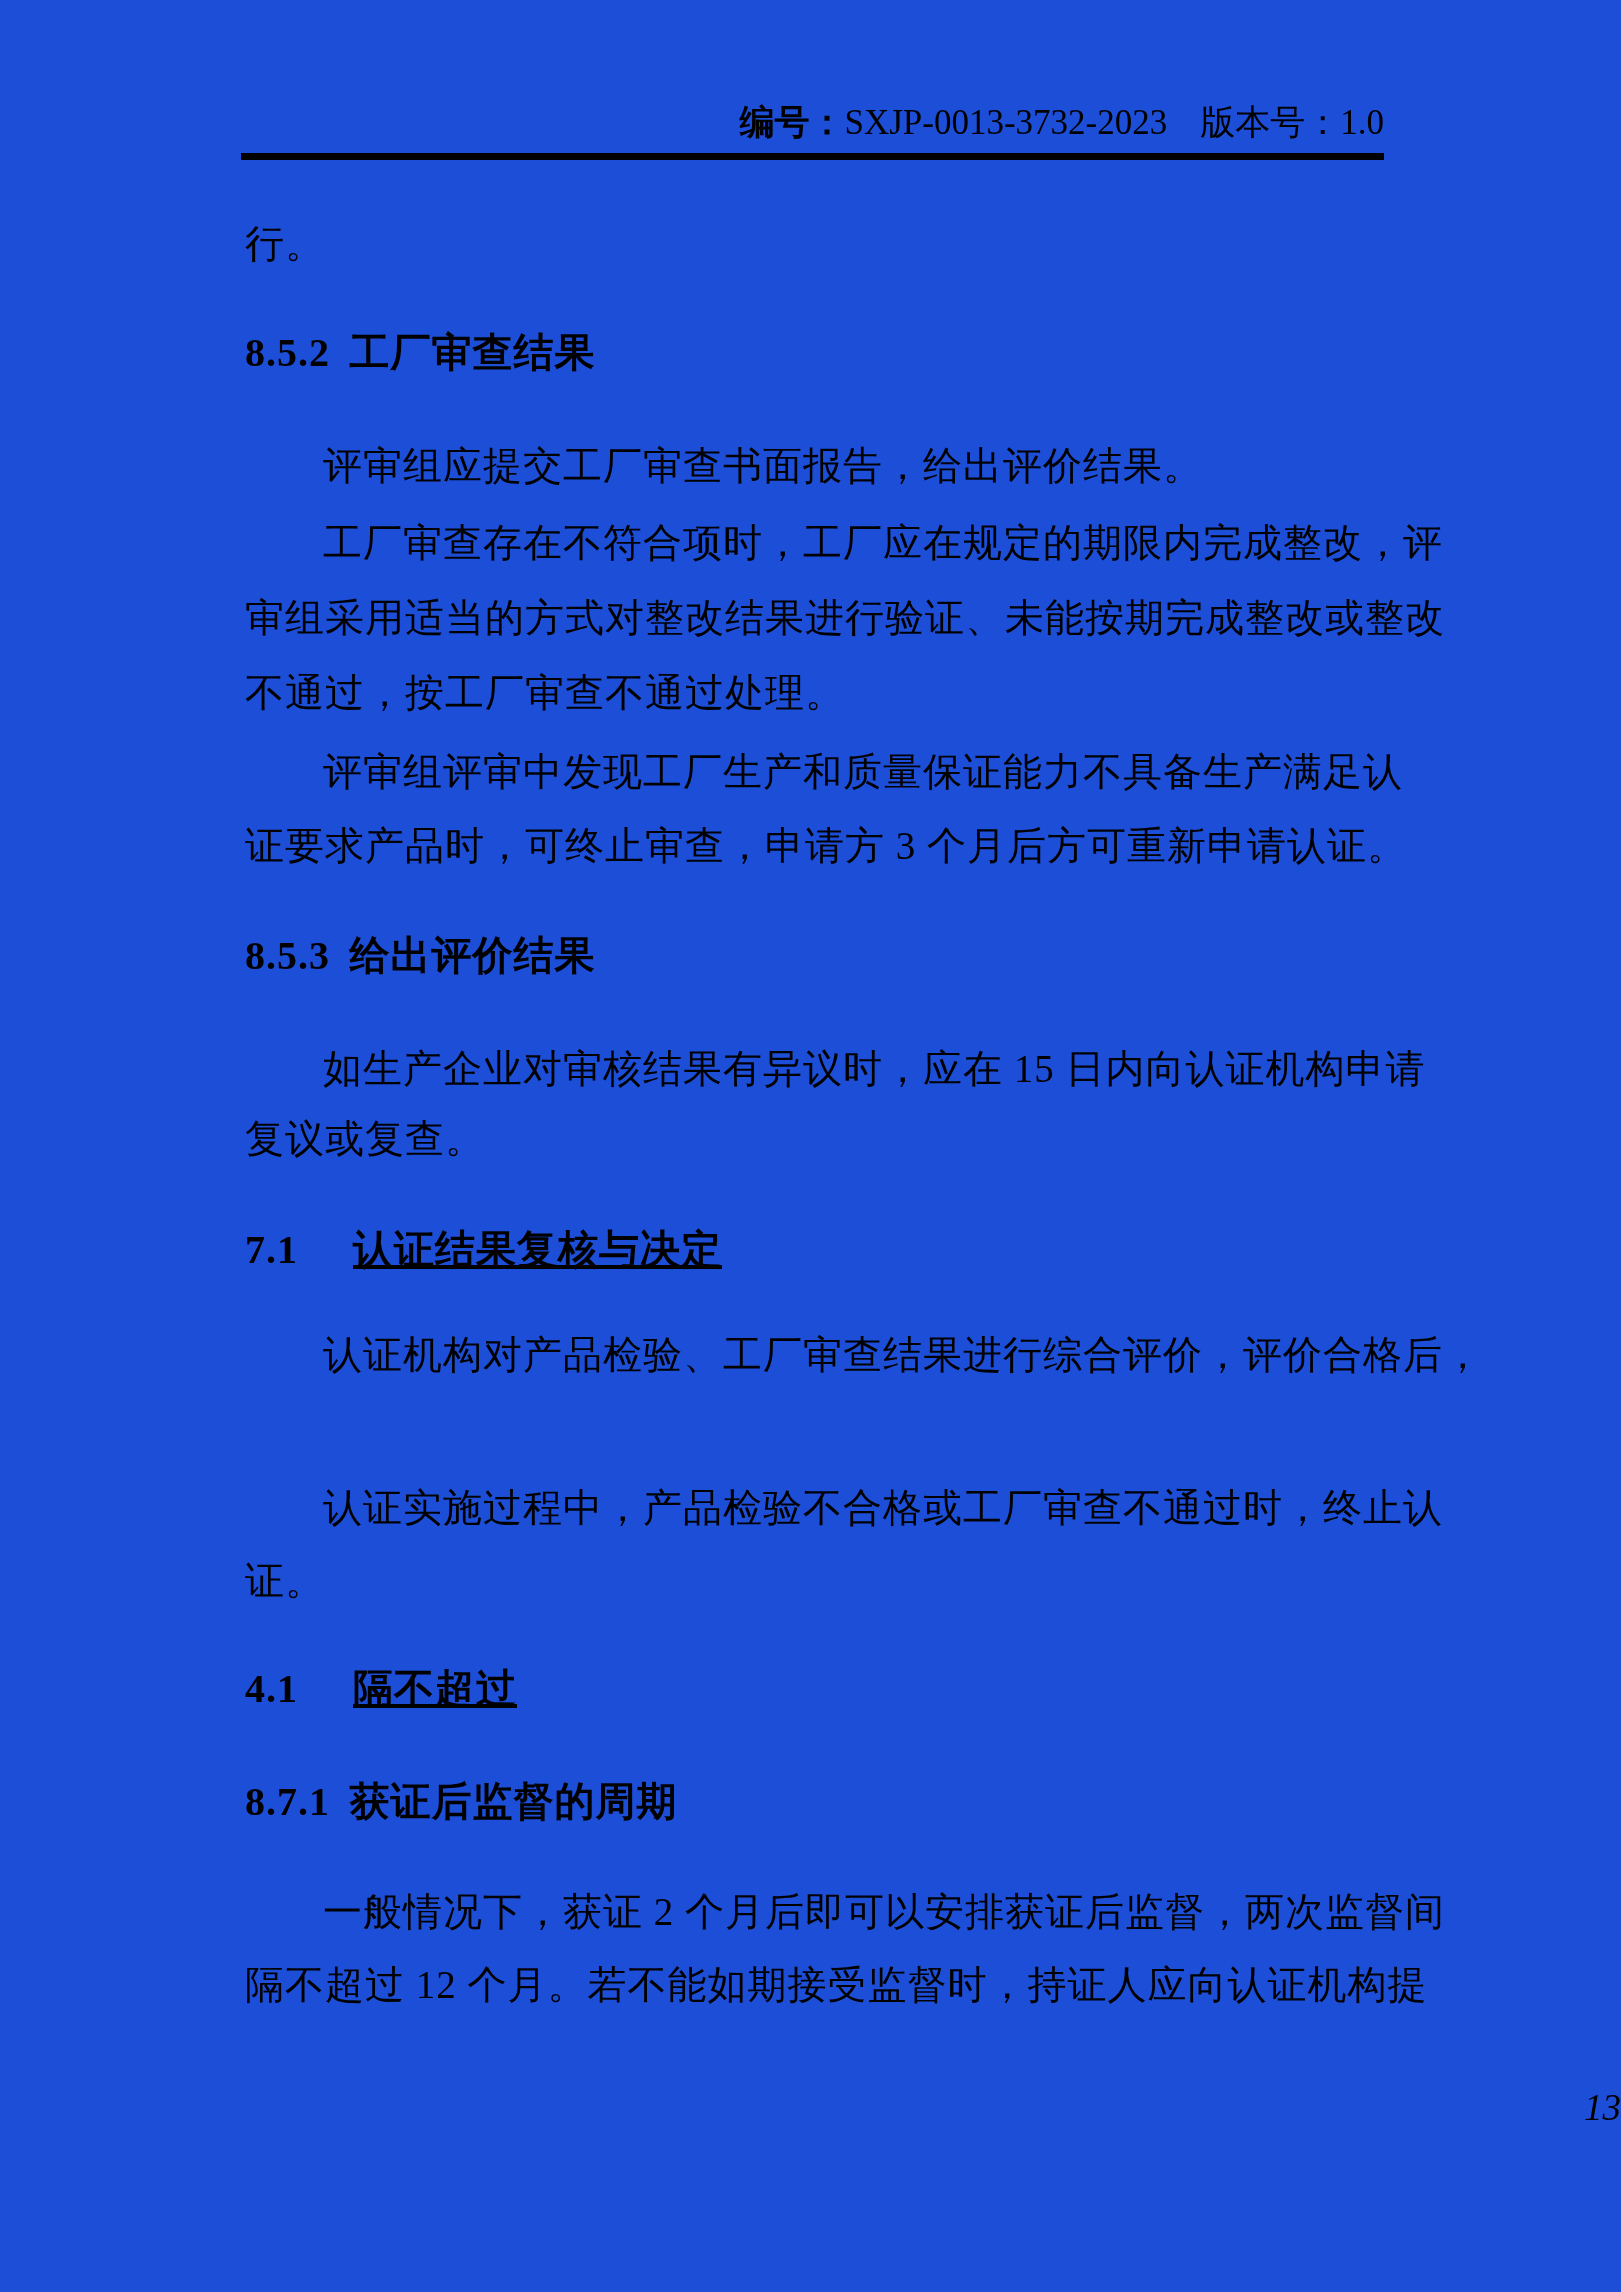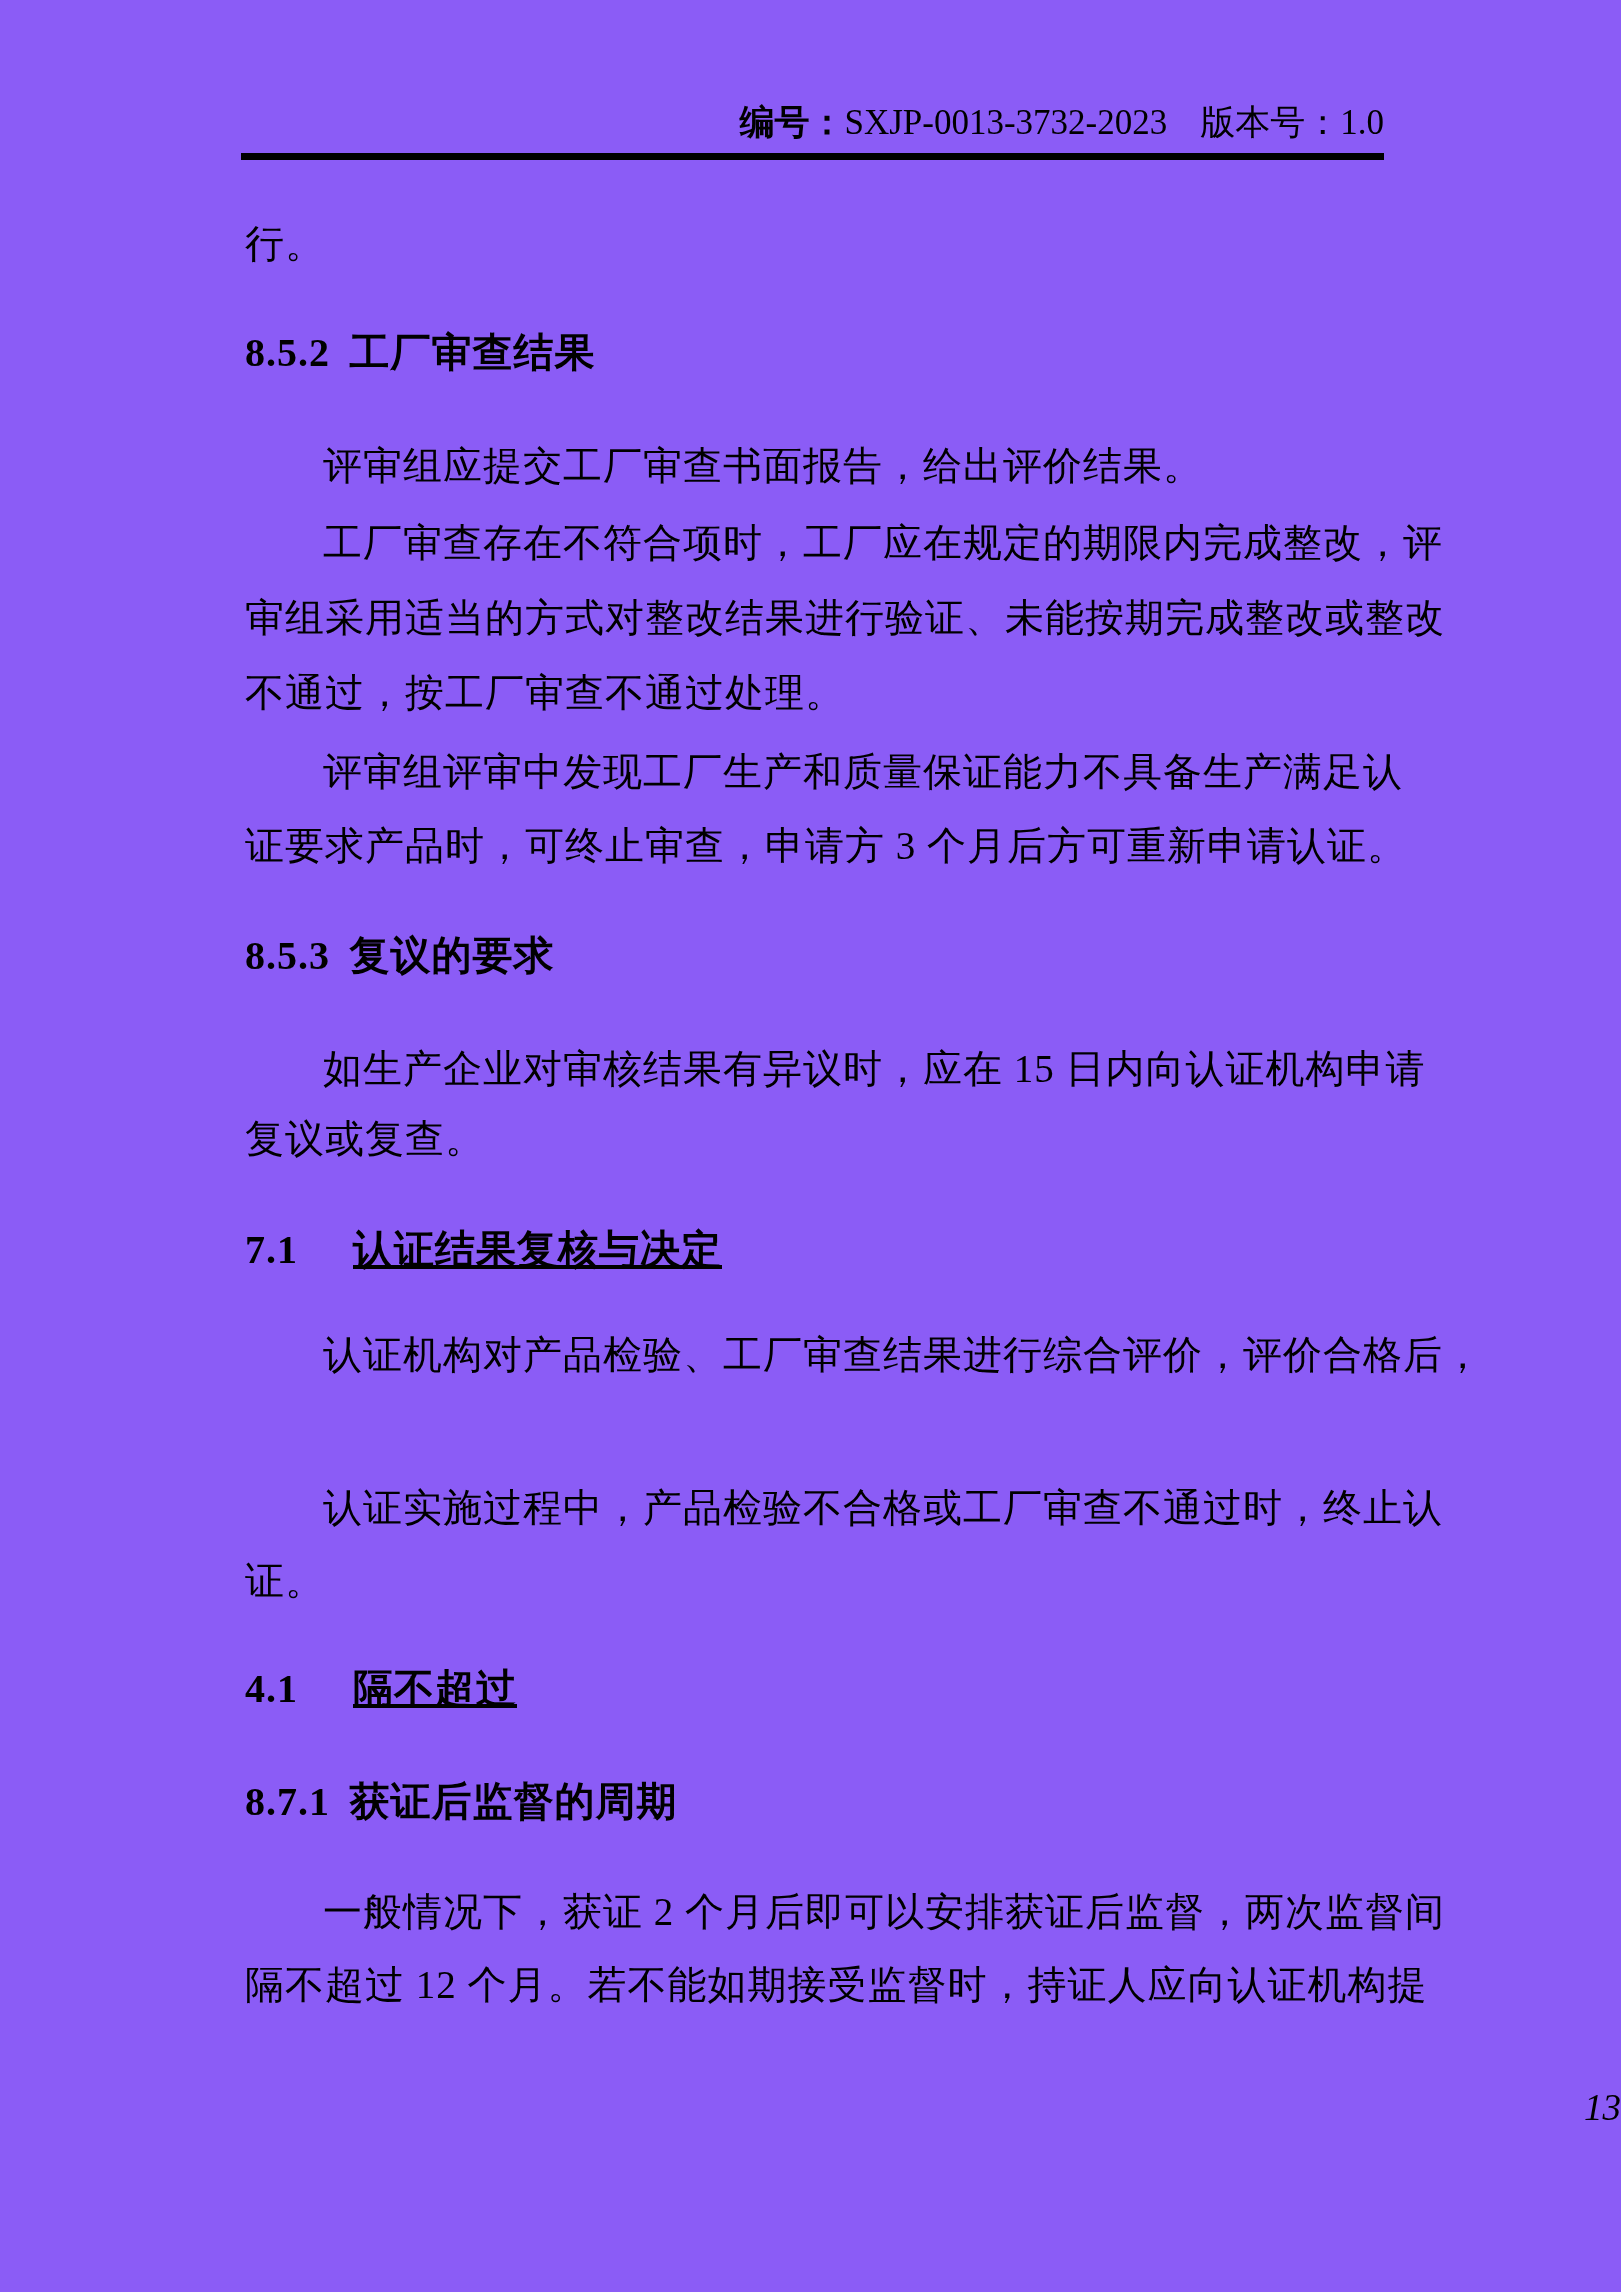--- a/index.html
+++ b/index.html
@@ -1,21 +1,21 @@
 <!DOCTYPE html>
 <html><head>
 <meta charset="utf-8">
 <style>
   html,body{margin:0;padding:0;background:#e8e8e8;}
   .page{
     position:relative;
     width:1621px;
     height:2293px;
     margin:0 auto;
-    background:#8b5cf6;
+    background:#1d4ed8;
     font-family:"Liberation Serif","DejaVu Serif",serif;
     color:#000;
     overflow:hidden;
   }
   .doc-header{
     position:absolute;
     top:102px;
     left:241px;
     width:1143px;
     text-align:right;
@@ -72,21 +72,21 @@
 
   <div class="line heading" style="top:327px"><span>8.5.2</span><span class="h-title">工厂审查结果</span></div>
 
   <div class="line indent" style="top:440px">评审组应提交工厂审查书面报告，给出评价结果。</div>
   <div class="line indent" style="top:517px">工厂审查存在不符合项时，工厂应在规定的期限内完成整改，评</div>
   <div class="line" style="top:592px">审组采用适当的方式对整改结果进行验证、未能按期完成整改或整改</div>
   <div class="line" style="top:667px">不通过，按工厂审查不通过处理。</div>
   <div class="line indent" style="top:746px">评审组评审中发现工厂生产和质量保证能力不具备生产满足认</div>
   <div class="line" style="top:820px">证要求产品时，可终止审查，申请方 3 个月后方可重新申请认证。</div>
 
-  <div class="line heading" style="top:930px"><span>8.5.3</span><span class="h-title">复议的要求</span></div>
+  <div class="line heading" style="top:930px"><span>8.5.3</span><span class="h-title">给出评价结果</span></div>
 
   <div class="line indent" style="top:1043px">如生产企业对审核结果有异议时，应在 15 日内向认证机构申请</div>
   <div class="line" style="top:1113px">复议或复查。</div>
 
   <div class="line heading" style="top:1224px"><span>7.1</span><span class="h-title gap-wide">认证结果复核与决定</span></div>
 
   <div class="line indent" style="top:1329px">认证机构对产品检验、工厂审查结果进行综合评价，评价合格后，</div>
   <div class="line indent" style="top:1482px">认证实施过程中，产品检验不合格或工厂审查不通过时，终止认</div>
   <div class="line" style="top:1555px">证。</div>
 

